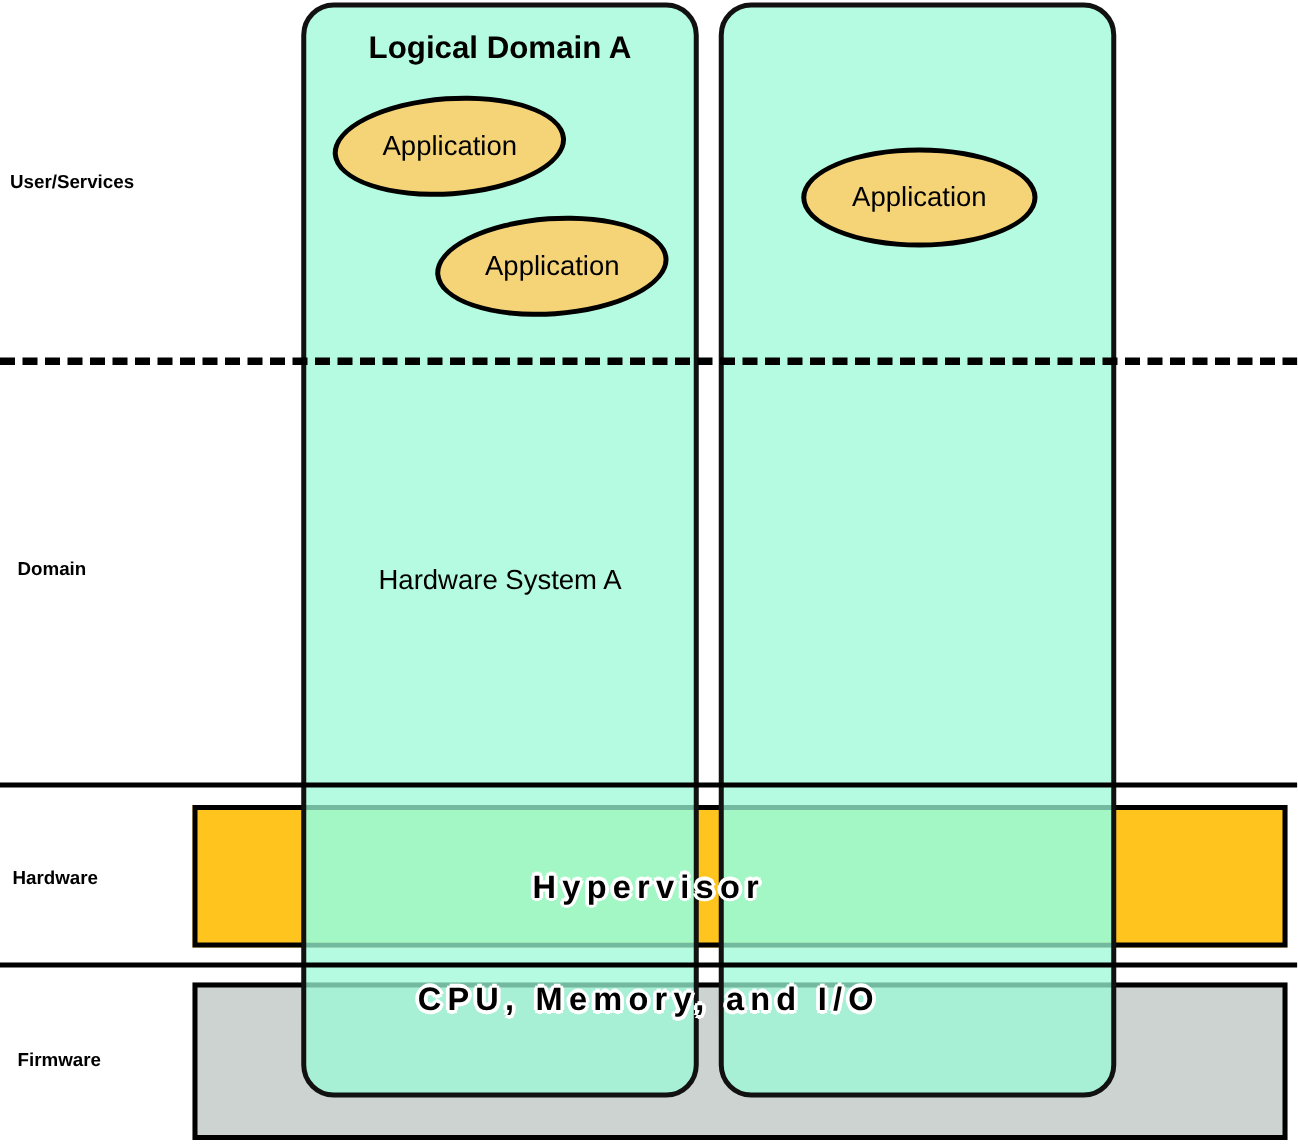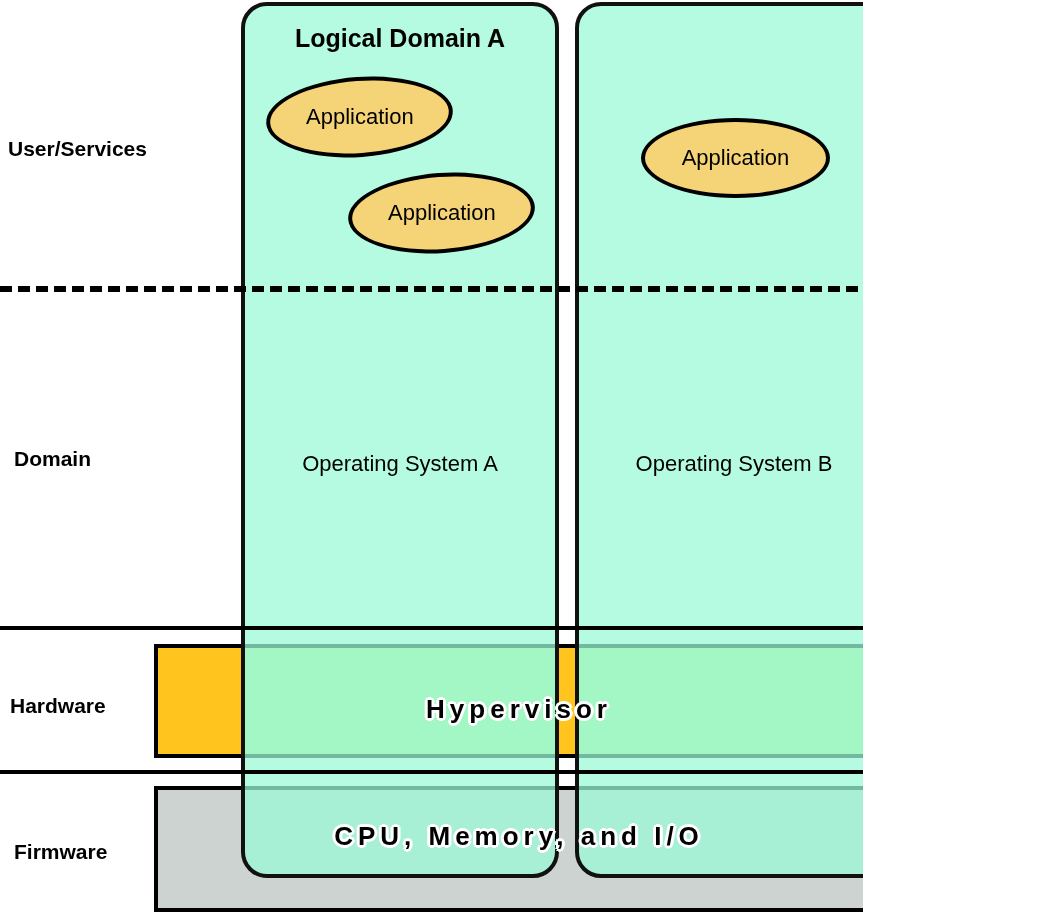--- a/index.html
+++ b/index.html
@@ -5,31 +5,31 @@
   html, body {
     margin: 0;
     padding: 0;
     background: #ffffff;
   }
   body {
     font-family: "Liberation Sans", sans-serif;
   }
   #diagram {
     position: relative;
-    width: 863px;
+    width: 1038px;
     height: 915px;
     background: #ffffff;
     overflow: hidden;
   }
 
   
   .row-label {
     position: absolute;
     font-weight: bold;
-    font-size: 21px;
+    font-size: 15px;
     color: #000000;
     white-space: nowrap;
     letter-spacing: 0px;
   }
 
   
   .sep {
     position: absolute;
     left: 0;
     width: 1038px;
@@ -137,25 +137,24 @@
 
   <div class="hw-box" style="left:154px; top:786px; width:876px; height:126px;"></div>
 
   <div class="fw-box" style="left:154px; top:644px; width:876px; height:114px;"></div>
 
   <div class="fw-green" style="left:245px; top:648px; width:310px; height:106px;"></div>
   <div class="fw-green" style="left:579px; top:648px; width:310px; height:106px;"></div>
 
   <div class="domain" style="left:241px; top:2px; width:318px; height:876px;">
     <div class="domain-title">Logical Domain A</div>
-    <div class="os-label" style="top:445px;">Operating System A</div>
+    <div class="os-label" style="top:445px;">Hardware System A</div>
   </div>
 
   <div class="domain" style="left:575px; top:2px; width:318px; height:876px;">
-    <div class="os-label" style="top:445px;">Operating System B</div>
   </div>
 
   <div class="app" style="left:266px; top:77px; width:187px; height:80px; transform:rotate(-4deg);">
     <span style="display:inline-block; transform:rotate(4deg);">Application</span>
   </div>
 
   <div class="app" style="left:348px; top:173px; width:187px; height:80px; transform:rotate(-4deg);">
     <span style="display:inline-block; transform:rotate(4deg);">Application</span>
   </div>
 
@@ -172,15 +171,15 @@
   <div class="row-label" style="left:8px; top:137px;">User/Services</div>
 
   <div class="row-label" style="left:14px; top:447px;">Domain</div>
 
   <div class="row-label" style="left:10px; top:694px;">Hardware</div>
 
   <div class="row-label" style="left:14px; top:840px;">Firmware</div>
 
   <div class="banner-text" style="top:694px;">Hypervisor</div>
 
-  <div class="banner-text" style="top:784px;margin-top:37px;">CPU, Memory, and I/O</div>
+  <div class="banner-text" style="top:784px;">CPU, Memory, and I/O</div>
 
 </div>
 
 </body></html>

